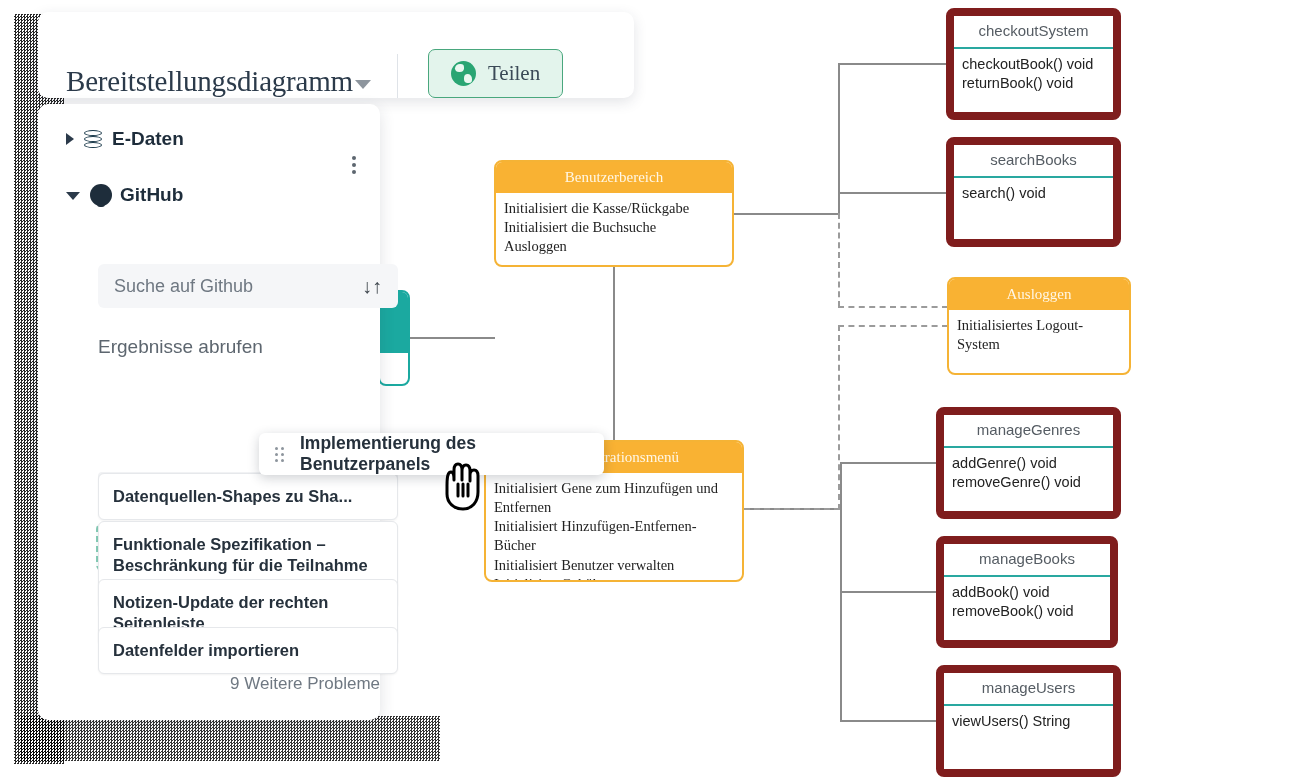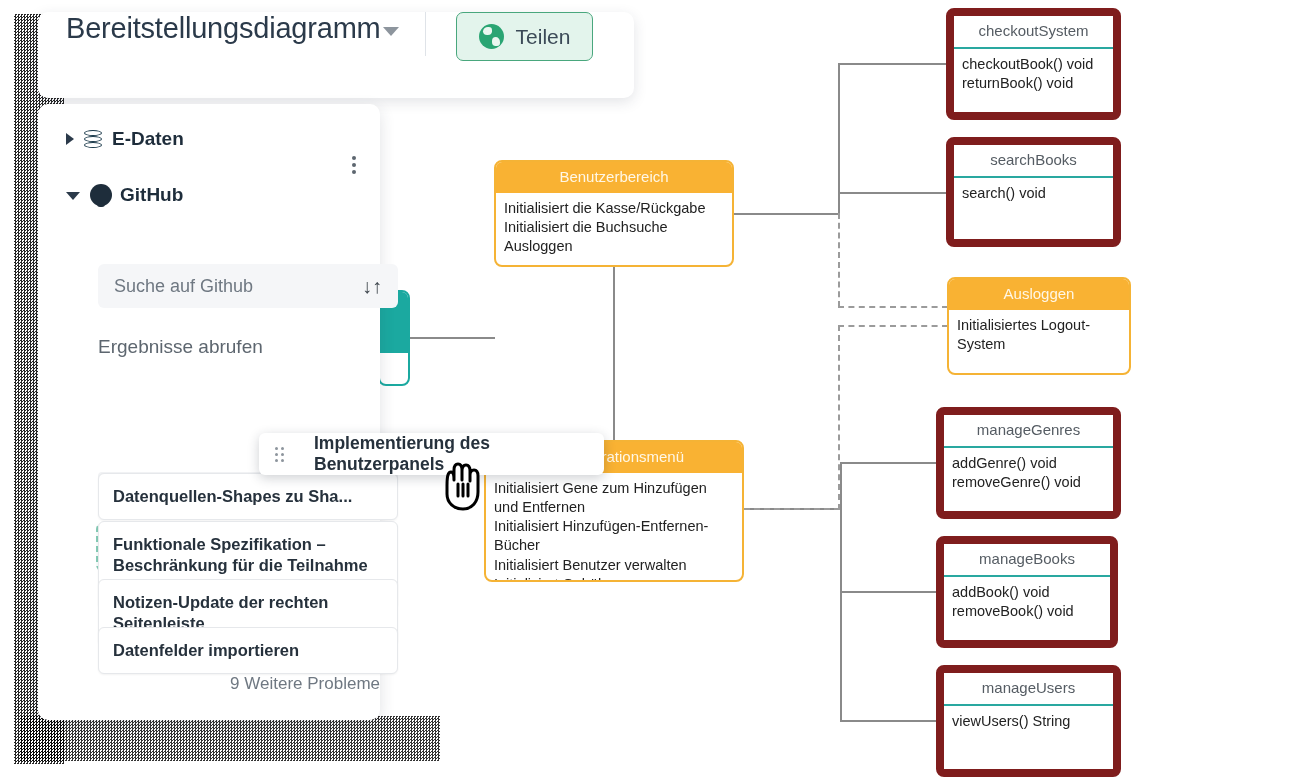--- a/index.html
+++ b/index.html
@@ -21,21 +21,21 @@
      text-align:center;font-size:14px;padding:6px 6px 7px;
      color:#ffffff;line-height:1.1;
   }
   .node .body{
      padding:6px 8px 8px;font-size:14.5px;line-height:1.33;color:#222;
      white-space:pre-line;
   }
   .node.teal{border:8px solid #7f1d1d;}
   .node.teal .hdr{background:#ffffff;color:#555c63;border-bottom:2px solid #29a8a0;
      font-size:15px;padding:7px 6px;}
-  .node.orange{border:2px solid #f5b335;}
+  .node.orange{border:2px solid #f5b335;font-family:Liberation Serif, serif;}
   .node.orange .hdr{background:#f9b233;color:#fff7e6;font-size:15px;padding:7px 6px;}
   .node.tealfill{border:2px solid #1ba9a0;}
   .node.tealfill .hdr{background:#1ba9a0;color:#fff;height:48px;}
 
   .ln{position:absolute;background:#8a8a8a;}
   .ln.h{height:2px;}
   .ln.v{width:2px;}
   .dash-h{position:absolute;height:0;border-top:2px dashed #9b9b9b;}
   .dash-v{position:absolute;width:0;border-left:2px dashed #9b9b9b;}
 
@@ -49,21 +49,21 @@
   .shadow-bottom{
     position:absolute;left:20px;top:716px;width:420px;height:45px;
     background:
       repeating-conic-gradient(#000 0% 25%, #ffffff 0% 50%) 0 0/3px 3px;
     opacity:.8;
   }
   .titlebar{
     position:absolute;left:38px;top:12px;width:596px;height:86px;
     background:#fff;border-radius:10px;
     box-shadow:0 4px 14px rgba(40,50,70,.13);
-    display:flex;align-items:flex-start;
+    display:flex;align-items:flex-end;font-family:Liberation Serif, serif;
   }
   .doc-title{
     margin-left:28px;font-size:29px;color:#2b3a4a;letter-spacing:-.2px;
     display:flex;align-items:center;
   }
   .caret-dn{
     width:0;height:0;border-left:8px solid transparent;border-right:8px solid transparent;
     border-top:9px solid #8d959d;margin-left:2px;margin-top:6px;
   }
   .vdiv{width:1px;height:44px;background:#dfe3e8;margin-left:26px;}
@@ -119,21 +119,21 @@
     font-size:16.5px;font-weight:bold;color:#26313c;line-height:1.25;
     padding:12px 14px;cursor:pointer;
   }
   .more{position:absolute;left:0;top:570px;width:342px;text-align:right;
         font-size:17px;color:#6f7882;cursor:pointer;}
 
   
   .ghost{
     position:absolute;left:259px;top:433px;width:345px;height:42px;
     background:#fff;border-radius:6px;box-shadow:0 3px 12px rgba(30,40,55,.22);
-    display:flex;align-items:center;gap:30px;padding:0 16px;box-sizing:border-box;
+    display:flex;align-items:center;gap:16px;padding:0 16px;box-sizing:border-box;
     font-size:17.5px;font-weight:bold;color:#26313c;
   }
   .grip{display:grid;grid-template-columns:repeat(2,3px);grid-template-rows:repeat(3,3px);gap:3px;}
   .grip b{width:3px;height:3px;background:#8d959d;border-radius:50%;display:block;}
   .cursor-hand{position:absolute;left:438px;top:462px;width:48px;height:50px;}
 </style>
 </head>
 <body>
 
 <div class="canvas">

